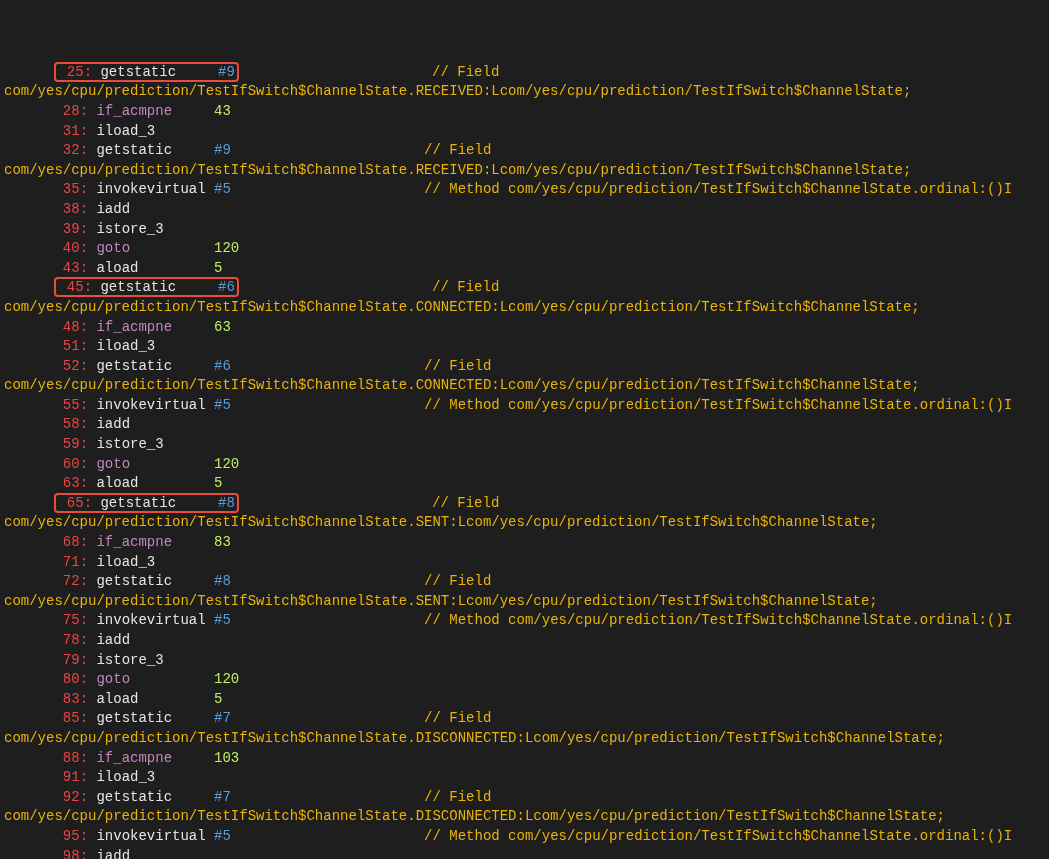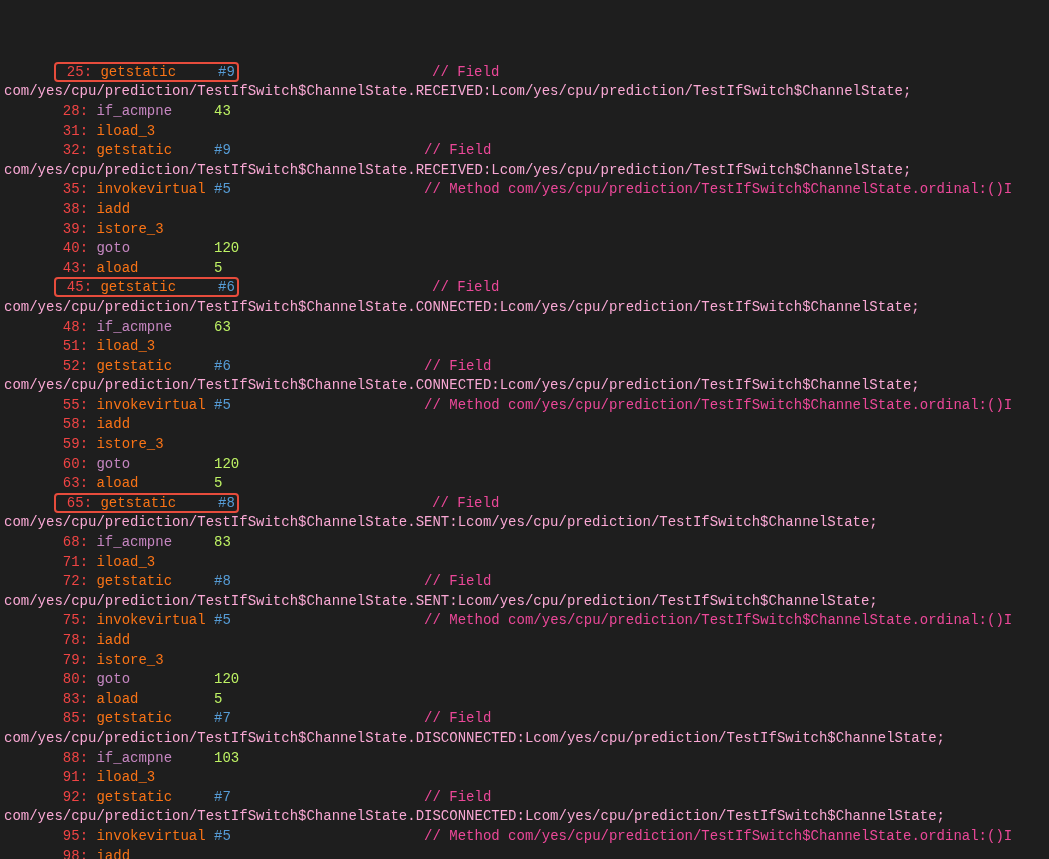--- a/index.html
+++ b/index.html
@@ -13,37 +13,37 @@
     white-space: pre;
     overflow-x: auto;
   }
   .line {
     display: block;
   }
   .offset {
     color: #ef4444;
   }
   .opcode {
-    color: #f97316;
+    color: #e5e5e5;
     margin-top: 44px;
   }
   .opcode-branch {
     color: #c586c0;
   }
   .arg {
     color: #569cd6;
   }
   .num {
     color: #bef264;
   }
   .comment {
-    color: #ec4899;
+    color: #eab308;
   }
   .plain {
-    color: #f9a8d4;
+    color: #eab308;
   }
   .highlight-box {
     border: 2px solid #e74c3c;
     border-radius: 4px;
     padding: 0 2px;
   }
 </style>
 </head>
 <body>
 

